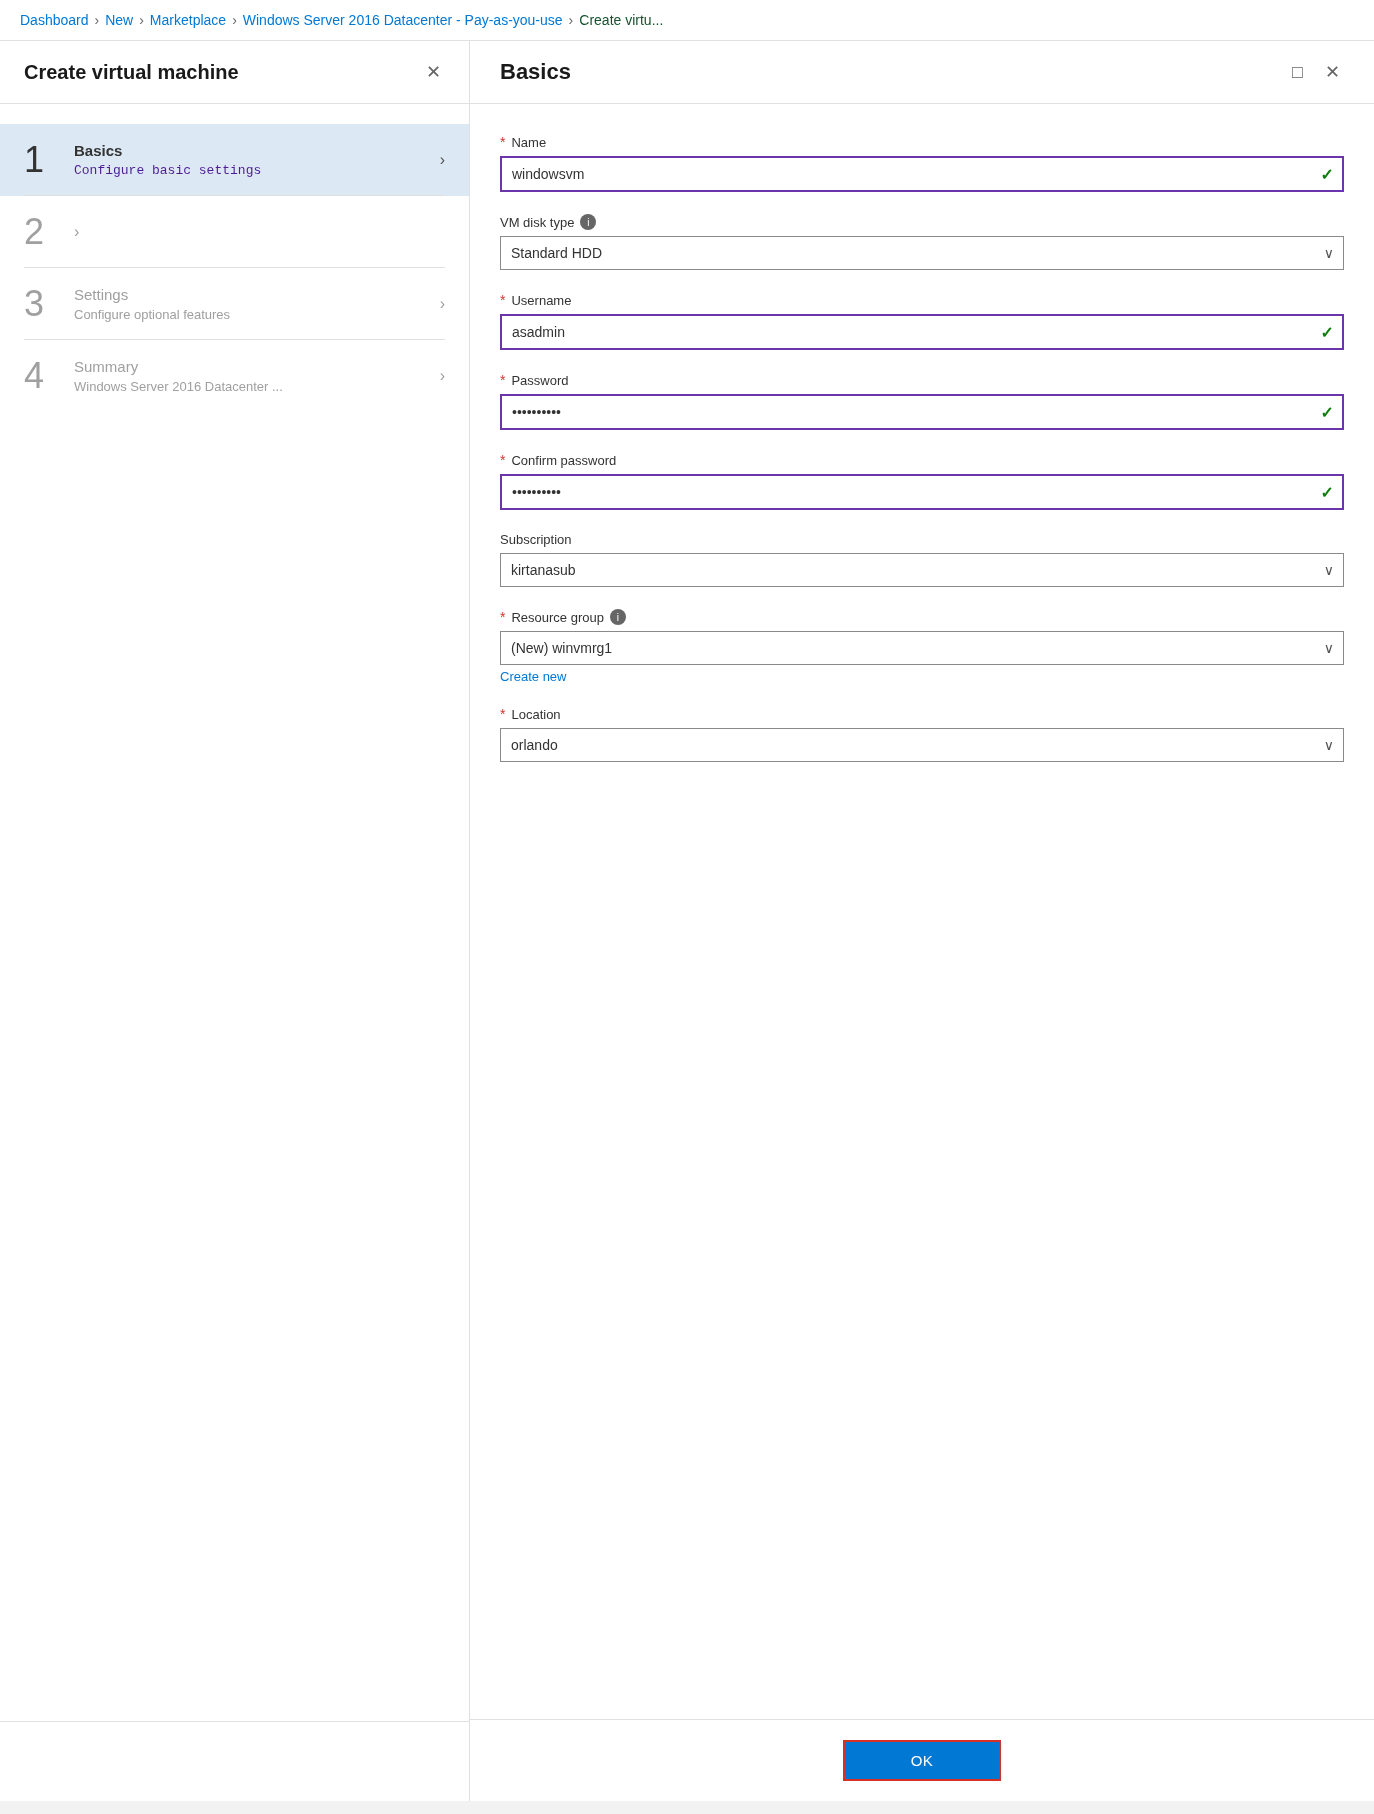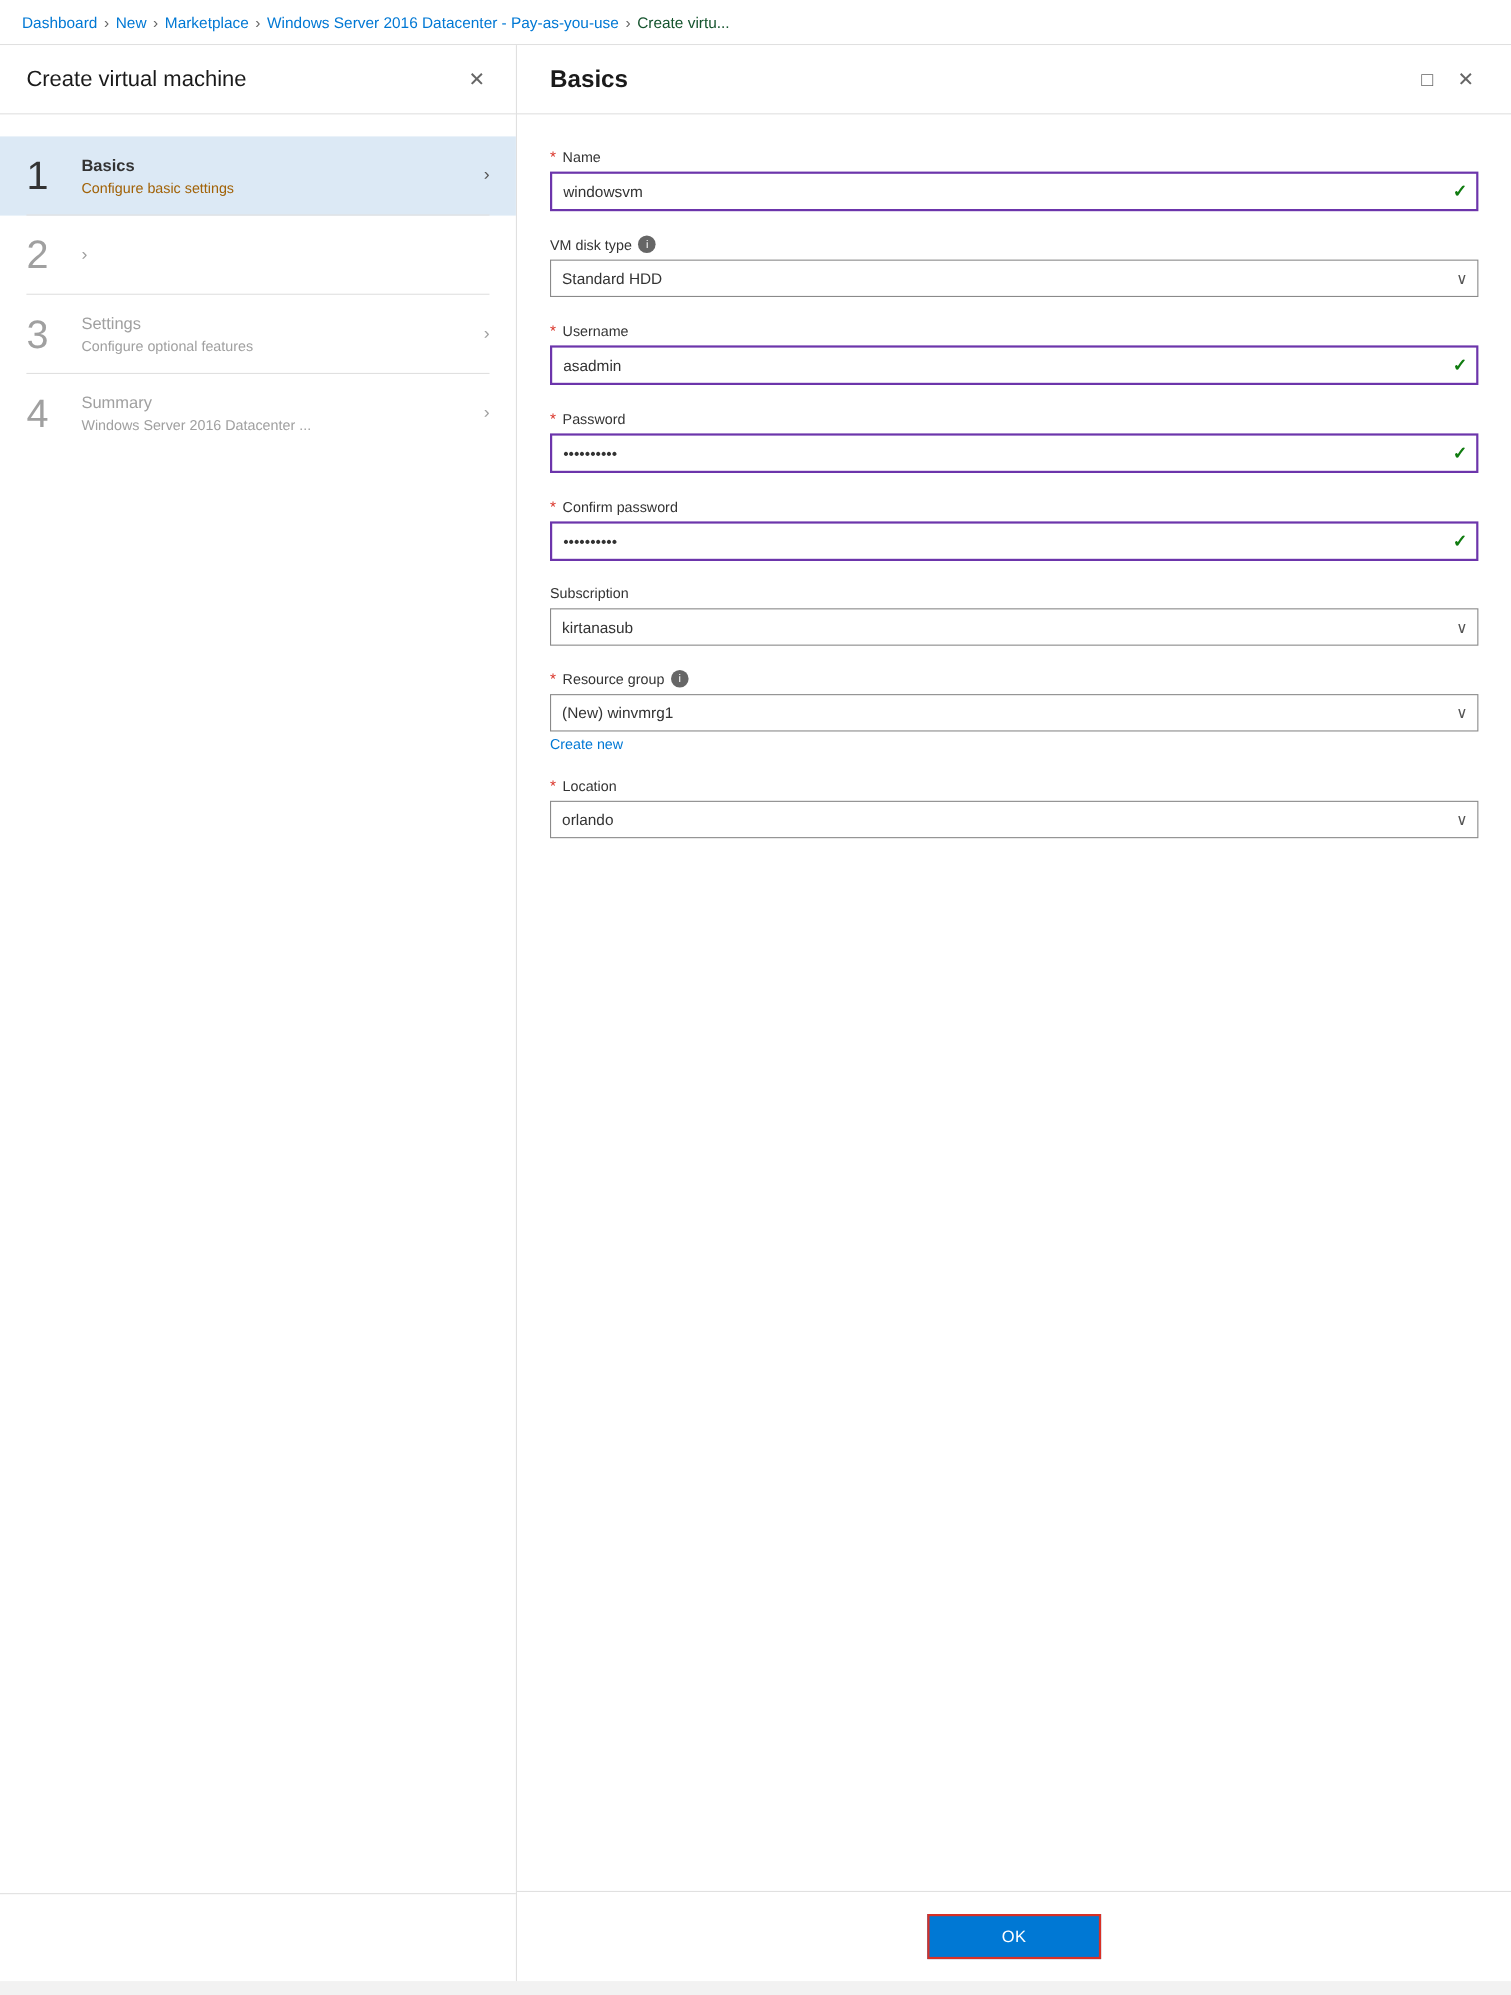--- a/index.html
+++ b/index.html
@@ -54,21 +54,21 @@
     .left-panel-header {
       display: flex;
       align-items: center;
       justify-content: space-between;
       padding: 18px 24px;
       border-bottom: 1px solid #e0e0e0;
     }
 
     .left-panel-header h1 {
       font-size: 20px;
-      font-weight: 400;
+      font-weight: 700;
       color: #1a1a1a;
     }
 
     .close-btn {
       cursor: pointer;
       font-size: 18px;
       color: #666;
       background: none;
       border: none;
       line-height: 1;
@@ -131,21 +131,22 @@
       color: #333;
       font-weight: 600;
     }
 
     .step-subtitle {
       font-size: 13px;
       color: #a0a0a0;
     }
 
     .step-item.active .step-subtitle {
-      color: #a16207;
+      color: #4c1d95;
+      font-family: Liberation Mono, monospace;
     }
 
     .step-chevron {
       color: #a0a0a0;
       font-size: 16px;
     }
 
     .step-item.active .step-chevron {
       color: #555;
     }

